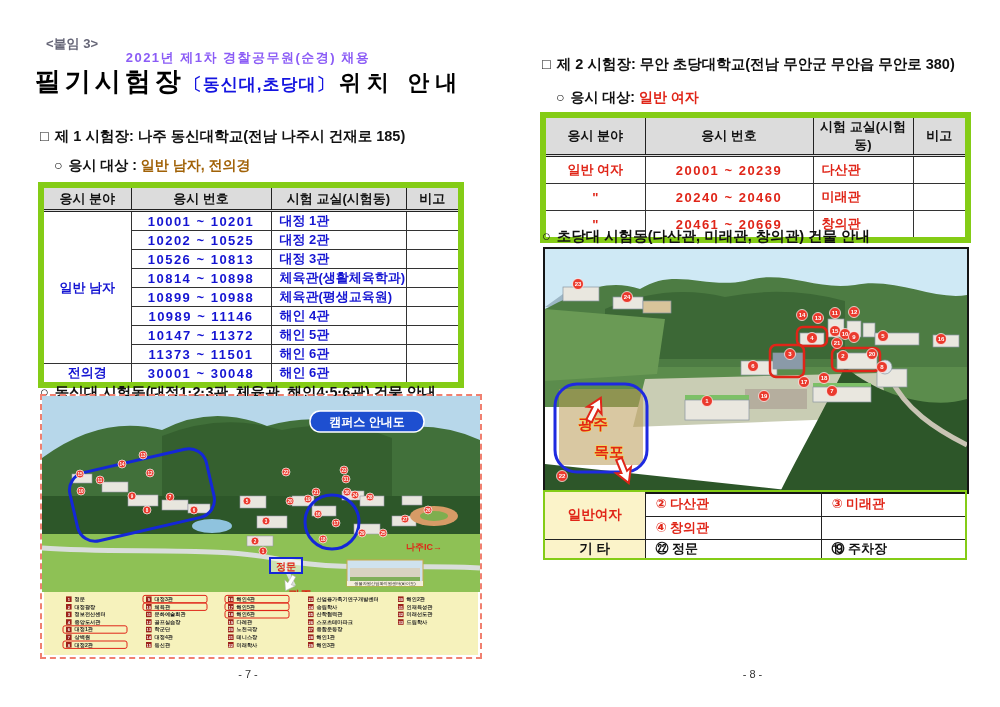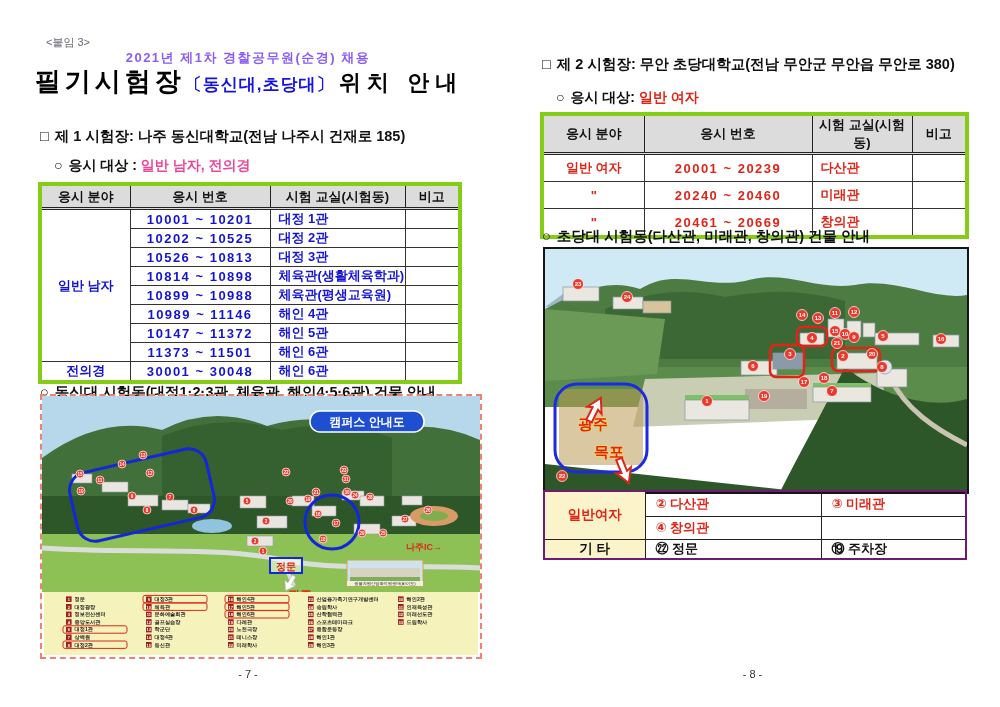--- a/index.html
+++ b/index.html
@@ -1,55 +1,55 @@
 <!DOCTYPE html>
 <html><head>
 <meta charset="utf-8">
 <style>
   html,body{margin:0;padding:0;background:#fff;}
   body{width:1000px;height:707px;position:relative;overflow:hidden;
        font-family:"Liberation Sans","DejaVu Sans",sans-serif;color:#111;}
   .abs{position:absolute;}
   
-  .attach{left:46px;top:35px;font-size:11px;color:#667;}
+  .attach{left:46px;top:35px;font-size:13px;color:#667;font-weight:bold;}
   .hdrline{left:28px;top:49px;width:440px;text-align:center;font-size:13px;font-weight:600;
            letter-spacing:1.5px;color:#8b5cf6;}
   .title{left:18px;top:64px;width:462px;text-align:center;white-space:nowrap;}
   .title .t-main{font-size:26px;font-weight:800;letter-spacing:4px;color:#000;}
   .title .t-sub{font-size:17px;font-weight:700;color:#1414e0;letter-spacing:1px;}
   .title .t-tail{font-size:22px;font-weight:800;letter-spacing:6px;color:#000;}
   .sechead{font-size:14.5px;font-weight:800;color:#111;white-space:nowrap;}
   .sec1L{left:40px;top:127px;}
   .targetL{left:54px;top:157px;}
   .target{font-size:14px;font-weight:800;white-space:nowrap;}
-  .blue{color:#ec4899;} .red{color:#e02518;}
+  .blue{color:#a16207;} .red{color:#e02518;}
   .bullet{margin-right:6px;font-weight:800;}
   
-  table.exam{border-collapse:collapse;table-layout:fixed;border:4px solid #84cc16;font-weight:700;}
+  table.exam{border-collapse:collapse;table-layout:fixed;border:6px solid #84cc16;font-weight:700;}
   table.exam th{background:#dcdcdc;border:1px solid #222;border-bottom:3px double #222;
                 font-size:13px;height:21px;padding:0;color:#111;}
   table.exam td{border:1px solid #333;font-size:13px;padding:0;}
   .t-blue td{color:#1414d2;height:17px;}
   .t-red td{color:#e02518;height:26px;}
   .c-cat{text-align:center;}
   .c-range{text-align:center;letter-spacing:1.5px;}
   .c-room{padding-left:8px !important;}
   .tableL{left:38px;top:182px;}
   .tableR{left:540px;top:112px;}
   .sec2L{left:40px;top:372px;margin-top:11px;}
   .mapL{left:40px;top:394px;border:2px dashed #f08070;}
   .pgnum{font-size:11px;color:#333;text-align:center;}
   .pgL{left:38px;top:668px;width:420px;}
   .pgR{left:540px;top:668px;width:425px;}
   
   .sec1R{left:542px;top:55px;}
   .targetR{left:556px;top:89px;}
   .sec2R{left:542px;top:227px;}
   .mapR{left:543px;top:247px;border:2px solid #151515;}
-  table.info{border-collapse:collapse;table-layout:fixed;border:2px solid #701a75;font-weight:700;}
+  table.info{border-collapse:collapse;table-layout:fixed;border:2px solid #84cc16;font-weight:700;}
   table.info td{border:1px solid #222;font-size:13px;padding:0 0 0 10px;}
   table.info td.cat{background:#fbf3c9;text-align:center;padding:0;font-size:13.5px;}
   table.info td.dot{border-left:1px dotted #999;margin-left:36px;}
   .infoR{left:543px;top:490px;}
   svg text{font-family:"Liberation Sans","DejaVu Sans",sans-serif;}
 </style>
 </head>
 <body>
 
 <div class="abs attach">&lt;붙임 3&gt;</div>

